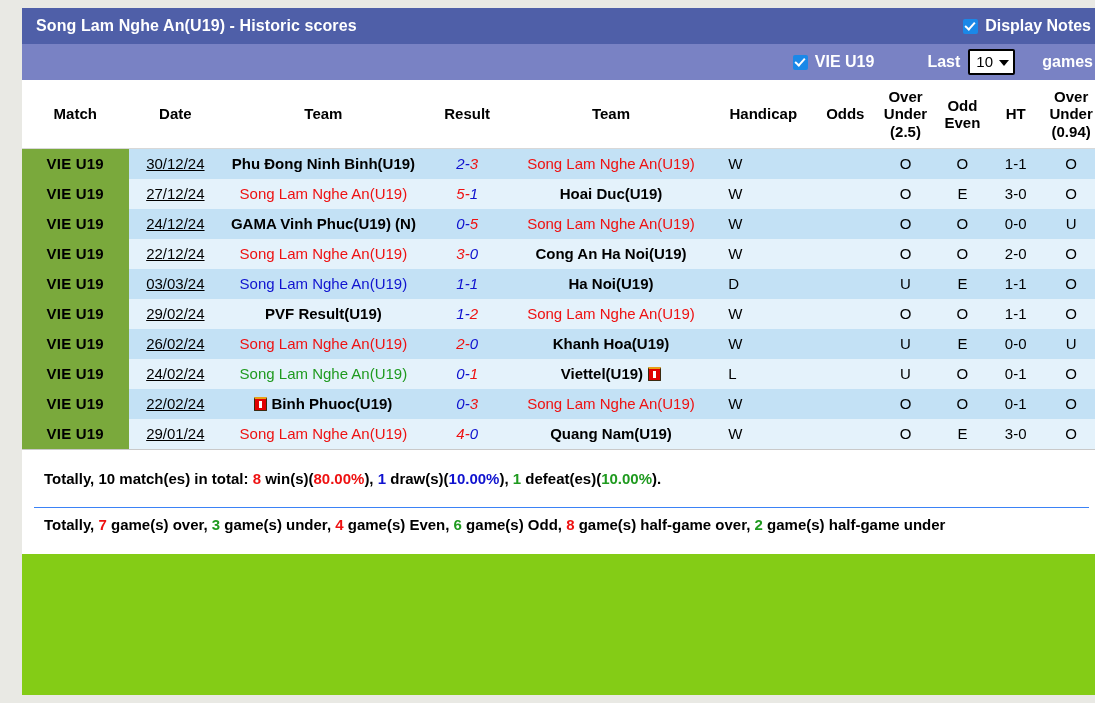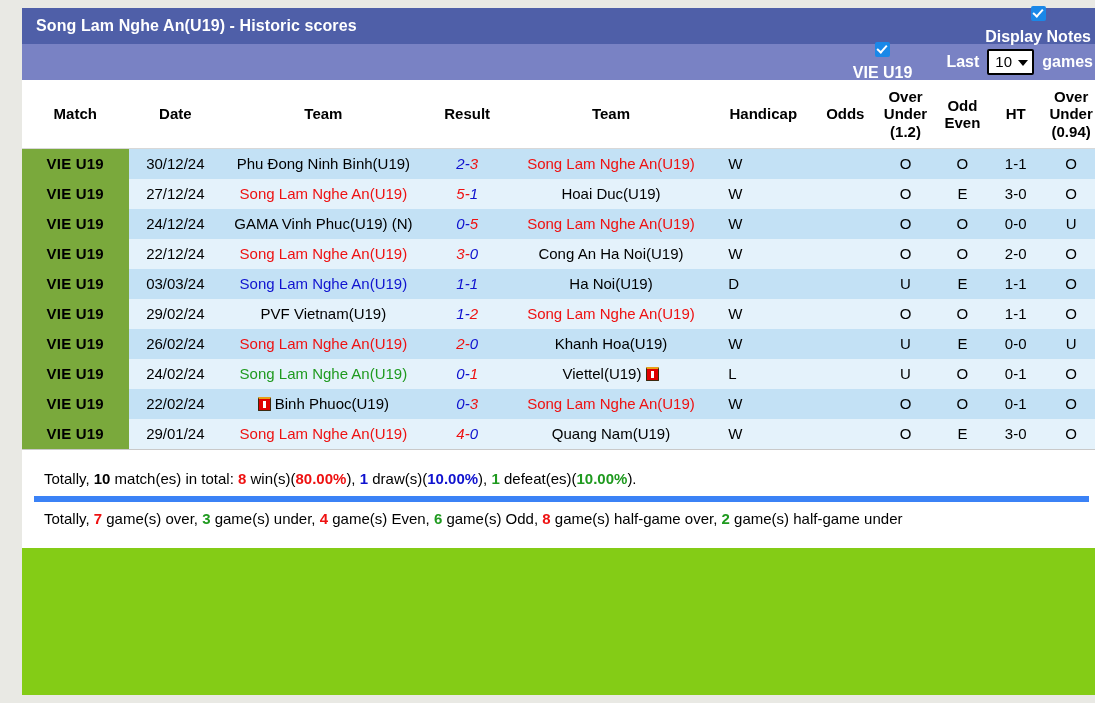--- a/index.html
+++ b/index.html
@@ -51,21 +51,20 @@
     justify-content: flex-end;
     padding: 0 8px 0 14px;
     box-sizing: border-box;
   }
 
   .chk-group {
     display: flex;
     align-items: center;
     gap: 7px;
     white-space: nowrap;
-    flex-direction: column;
   }
   .chkbox {
     width: 15px;
     height: 15px;
     background: #1a88e8;
     border-radius: 2px;
     position: relative;
     flex: none;
     display: inline-block;
   }
@@ -90,20 +89,21 @@
     display: flex;
     align-items: center;
     gap: 8px;
     margin-left: 34px;
     white-space: nowrap;
   }
   .last-group .lbl {
     color: #ffffff;
     font-size: 16px;
     font-weight: bold;
+    margin-left: 19px;
   }
   .mini-select {
     appearance: none;
     -webkit-appearance: none;
     background: #ffffff;
     border: 2px solid #000000;
     border-radius: 2px;
     font-family: "Liberation Sans", sans-serif;
     font-size: 15px;
     color: #000000;
@@ -154,30 +154,30 @@
   tr.r-even td { background: #e4f2fb; }
 
   td.c-match {
     background: #7aa93c !important;
     color: #ffffff;
     font-weight: bold;
     font-size: 15px;
     padding: 0;
     letter-spacing: .2px;
   }
-  td.c-date { font-size: 14px; white-space: nowrap; }
+  td.c-date { font-size: 14px; white-space: nowrap; text-decoration: underline; }
   td.c-team { font-size: 15px; }
   td.c-result { font-size: 15px; white-space: nowrap; font-style: italic; }
   td.c-wdl { font-size: 15px; }
   td.c-small { font-size: 15px; }
 
   .clr-red   { color: #ee1111; }
   .clr-blue  { color: #0f12cf; }
   .clr-green { color: #1f9a1f; }
-  .clr-black { color: #000000; }
+  .clr-black { color: #000000; font-weight: bold; }
 
   
   .redcard {
     display: inline-block;
     width: 13px;
     height: 14px;
     background: #e00000;
     border: 1px solid #3a2a10;
     border-top: 2px solid #e8a015;
     border-radius: 1px;
@@ -204,21 +204,21 @@
     padding: 12px;
     background: #ffffff;
   }
   .footline {
     font-size: 15px;
     color: #000000;
     padding: 8px 8px 8px 10px;
     line-height: 1.2;
     white-space: nowrap;
   }
-  .footline + .footline { border-top: 6px solid #3b82f6; }
+  .footline + .footline { border-top: 1px solid #3b82f6; margin-top: 11px; }
   .footline b { font-weight: bold; }
 </style>
 </head>
 <body>
 
 <div id="app">
 
   <div class="titlebar">
     <span class="title-text">Song Lam Nghe An(U19) - Historic scores</span>
     <span class="spacer"></span>
@@ -262,21 +262,21 @@
         <th>Match</th>
         <th>Date</th>
         <th>Team</th>
         <th>Result</th>
         <th>Team</th>
         <th>Handicap</th>
         <th>Odds</th>
         <th>
           <span>Over</span><br>
           <span>Under</span><br>
-          <span>(1.2)</span>
+          <span>(2.5)</span>
         </th>
         <th>
           <span>Odd</span><br>
           <span>Even</span>
         </th>
         <th>HT</th>
         <th>
           <span>Over</span><br>
           <span>Under</span><br>
           <span>(0.94)</span>
@@ -345,21 +345,21 @@
           <td class="c-wdl clr-blue" style="text-align: left; padding-left: 16px;">D</td>
           <td class="c-small"></td>
           <td class="c-small clr-green">U</td>
           <td class="c-small clr-red">E</td>
           <td class="c-small">1-1</td>
           <td class="c-small clr-red">O</td>
         </tr>
         <tr class="r-even">
           <td class="c-match">VIE U19</td>
           <td class="c-date">29/02/24</td>
-          <td class="c-team"><span class="clr-black">PVF Vietnam(U19)</span></td>
+          <td class="c-team"><span class="clr-black">PVF Result(U19)</span></td>
           <td class="c-result"><span class="clr-blue">1</span><span class="clr-blue">-</span><span class="clr-red">2</span></td>
           <td class="c-team"><span class="clr-red">Song Lam Nghe An(U19)</span></td>
           <td class="c-wdl clr-red" style="text-align: left; padding-left: 16px;">W</td>
           <td class="c-small"></td>
           <td class="c-small clr-red">O</td>
           <td class="c-small clr-green">O</td>
           <td class="c-small">1-1</td>
           <td class="c-small clr-red">O</td>
         </tr>
         <tr class="r-odd">

